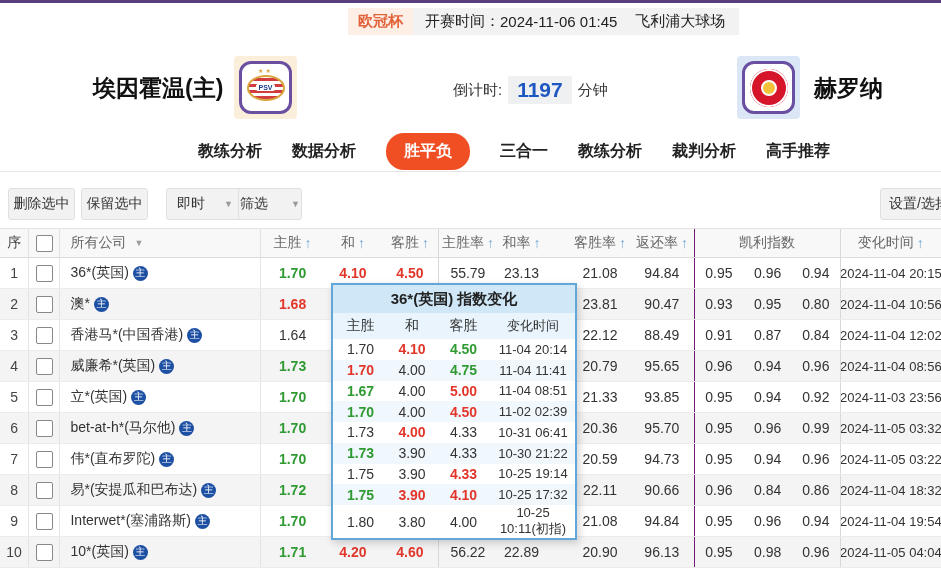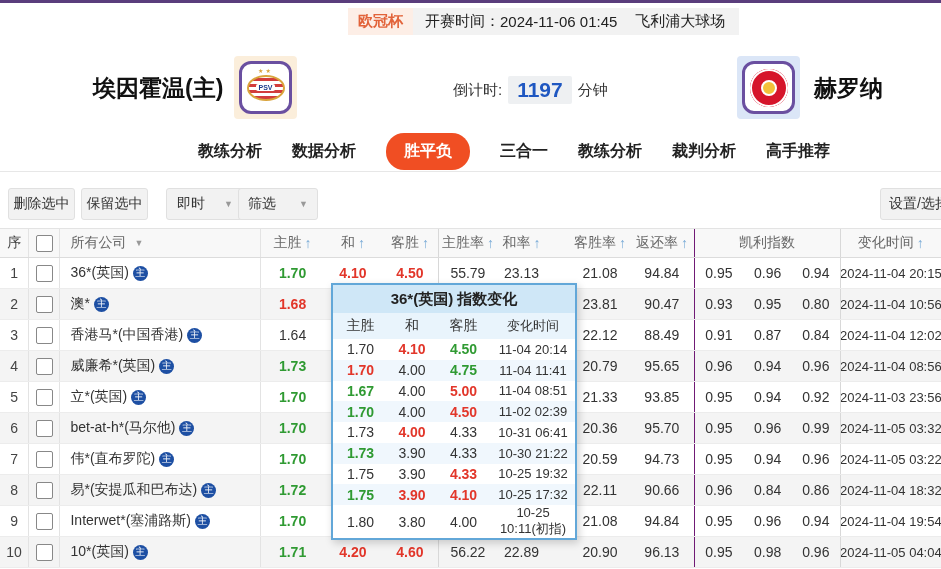--- a/index.html
+++ b/index.html
@@ -135,21 +135,21 @@
     <div class="tab">高手推荐</div>
   </div>
 
   <div class="toolbar">
     <div class="btn" style="left:81px;width:67px;">保留选中</div>
     <div class="btn" style="left:8px;width:67px;">删除选中</div>
     <div class="btn" style="left:154px;width:78px;justify-content:space-between;padding:0 10px;margin-left:12px;">
       <span>即时</span>
         <span class="caret">▼</span>
     </div>
-    <div class="btn" style="left:238px;width:80px;gap:15px;">
+    <div class="btn" style="left:238px;width:64px;gap:15px;">
       <span>筛选</span>
         <span class="caret">▼</span>
     </div>
     <div class="btn" style="left:880px;width:78px;padding:0 10px;">设置/选择</div>
   </div>
 
   <div class="odds-table">
     <div class="thead">
       <div class="hcell col-num">序</div>
       <div class="hcell col-cb">
@@ -449,21 +449,21 @@
         <div class="popup-row alt">
           <div class="pc1 c-g">1.73</div>
           <div class="pc2 c-k">3.90</div>
           <div class="pc3 c-k">4.33</div>
           <div class="pc4">10-30 21:22</div>
         </div>
         <div class="popup-row">
           <div class="pc1 c-k">1.75</div>
           <div class="pc2 c-k">3.90</div>
           <div class="pc3 c-r">4.33</div>
-          <div class="pc4">10-25 19:32</div>
+          <div class="pc4">10-25 19:14</div>
         </div>
         <div class="popup-row alt">
           <div class="pc1 c-g">1.75</div>
           <div class="pc2 c-r">3.90</div>
           <div class="pc3 c-r">4.10</div>
           <div class="pc4">10-25 17:32</div>
         </div>
         <div class="popup-row">
           <div class="pc1 c-k">1.80</div>
           <div class="pc2 c-k">3.80</div>

